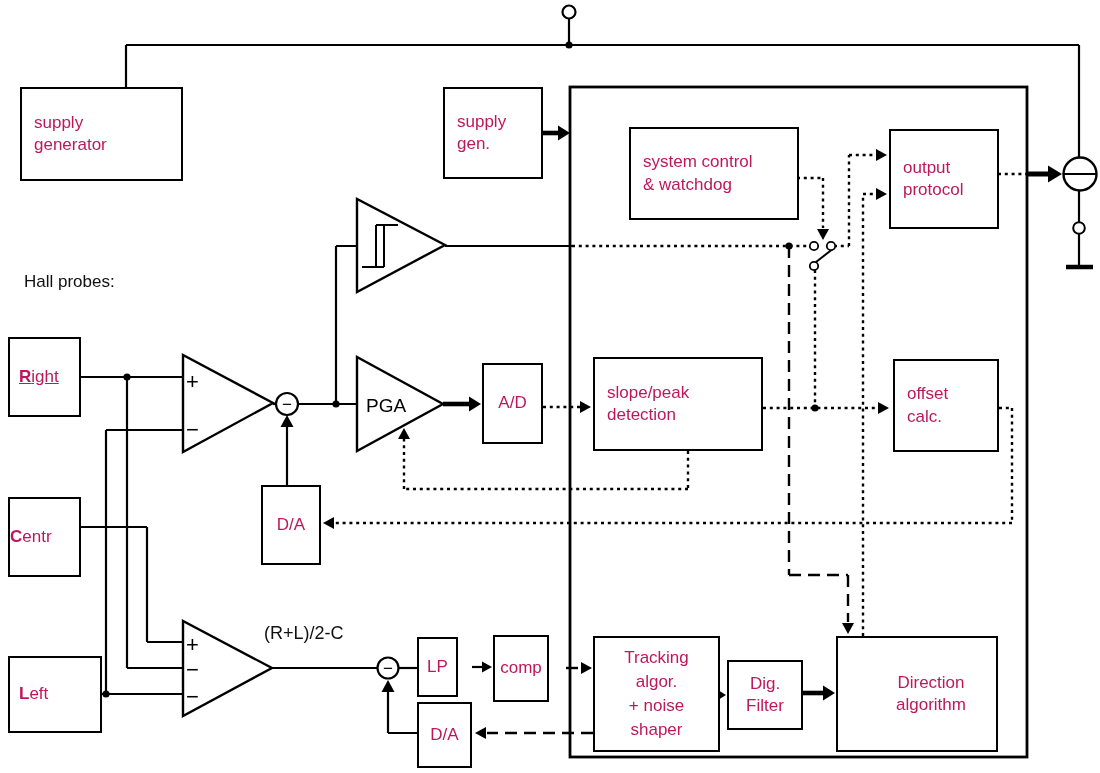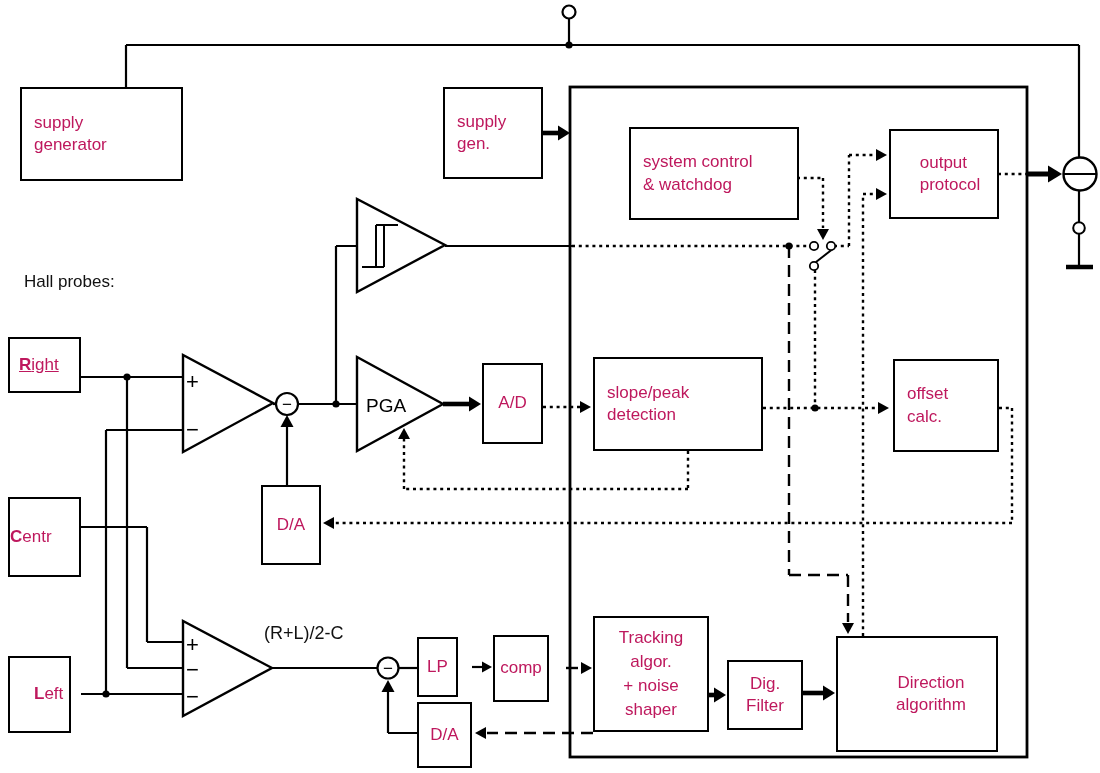--- a/index.html
+++ b/index.html
@@ -179,21 +179,21 @@
   <div class="box padded" style="left:443px;top:87px;width:100px;height:92px;">
     <span class="pre">supply
 gen.</span>
   </div>
 
   <div class="box padded" style="left:593px;top:127px;width:170px;height:93px;margin-left:36px;">
     <span class="pre">system control
 &amp; watchdog</span>
   </div>
 
-  <div class="box padded" style="left:889px;top:129px;width:110px;height:90px;justify-content:center;">
+  <div class="box padded" style="left:889px;top:129px;width:110px;height:100px;">
     <span class="pre">output
 protocol</span>
   </div>
 
   <div class="box padded" style="left:593px;top:357px;width:170px;height:94px;">
     <span class="pre">slope/peak
 detection</span>
   </div>
 
   <div class="box padded" style="left:893px;top:359px;width:106px;height:93px;">
@@ -214,43 +214,43 @@
   </div>
 
   <div class="box center" style="left:493px;top:635px;width:56px;height:67px;text-align:right;">
     <span>comp</span>
   </div>
 
   <div class="box center" style="left:417px;top:702px;width:55px;height:66px;">
     <span>D/A</span>
   </div>
 
-  <div class="box center" style="left:593px;top:616px;width:116px;height:116px;line-height:1.42;">
+  <div class="box center" style="left:593px;top:636px;width:127px;height:116px;line-height:1.42;">
     <span class="pre">Tracking
 algor.
 + noise
 shaper</span>
   </div>
 
   <div class="box center" style="left:727px;top:660px;width:76px;height:70px;">
     <span class="pre">Dig.
 Filter</span>
   </div>
 
   <div class="box center" style="left:836px;top:636px;width:162px;height:116px;padding-left:28px;">
     <span class="pre">Direction
 algorithm</span>
   </div>
 
-  <div class="box" style="left:8px;top:337px;width:73px;height:56px;padding-left:9px;text-decoration:underline;">
+  <div class="box" style="left:8px;top:337px;width:73px;height:80px;padding-left:9px;text-decoration:underline;">
     <span><b>R</b><span>ight</span></span>
   </div>
   <div class="box" style="left:8px;top:497px;width:73px;height:80px;">
     <span><b>C</b><span>entr</span></span>
   </div>
-  <div class="box" style="left:8px;top:656px;width:63px;height:77px;padding-left:24px;">
+  <div class="box" style="left:8px;top:656px;width:94px;height:77px;padding-left:9px;">
     <span><b>L</b><span>eft</span></span>
   </div>
 
   <div class="lbl" style="left:24px;top:272px;">Hall probes:</div>
   <div class="lbl" style="left:264px;top:623px;font-size:18px;">(R+L)/2-C</div>
 
 </div>
 
 </body></html>

